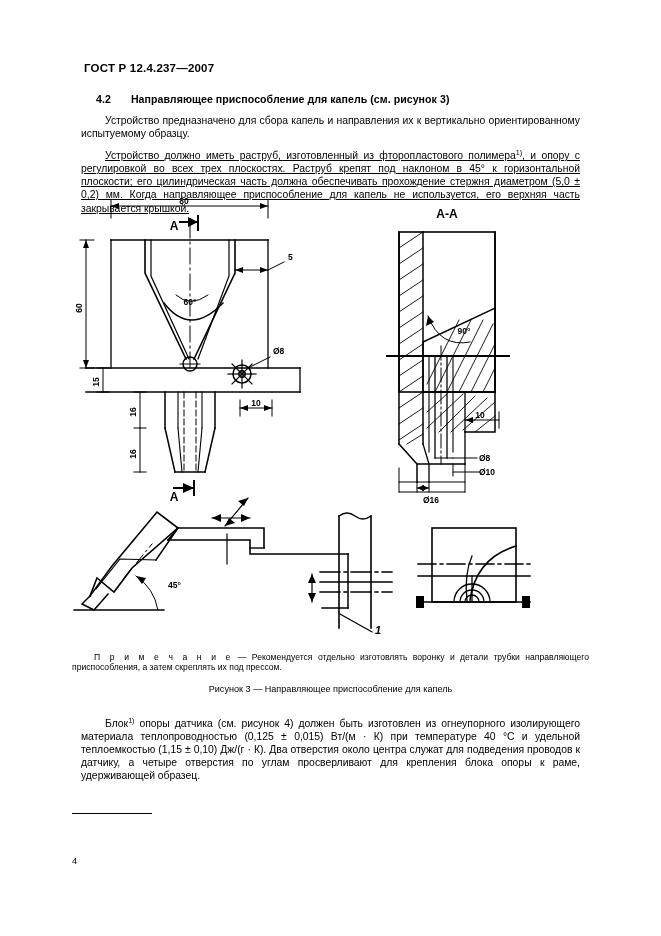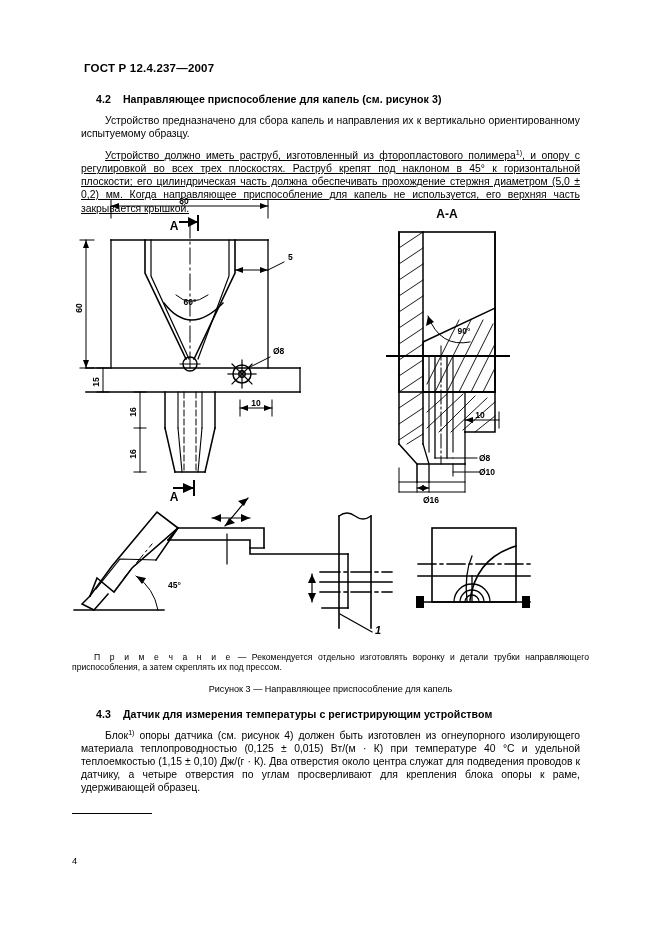--- a/index.html
+++ b/index.html
@@ -37,21 +37,21 @@
     top: 93px;
     width: 517px;
   }
   h3.sec-head {
     font-size: 10.6px;
     font-weight: bold;
     margin: 0 0 4px 0;
     padding-left: 24px;
     letter-spacing: 0.05px;
   }
-  h3.sec-head .num { margin-right: 12px; }
+  h3.sec-head .num { margin-right: 20px; }
   p.para {
     font-size: 10.4px;
     line-height: 13.1px;
     margin: 9px;
     text-align: justify;
     text-indent: 24px;
     letter-spacing: -0.02px;
     word-spacing: -0.1px;
   }
   p.para + p.para { margin-top: 0px; text-decoration: underline; }
@@ -388,23 +388,20 @@
     </svg>
   </div>
 
   <div class="note-block">
     <span class="nlabel">П р и м е ч а н и е</span><span> — Рекомендуется отдельно изготовлять воронку и детали трубки направляющего приспособления, а затем скреплять их под прессом.</span>
   </div>
 
   <div class="fig-caption">Рисунок 3 — Направляющее приспособление для капель</div>
 
   <div class="sec43">
-    <h3 class="sec-head">
-      <span class="num">4.3</span><span>Датчик для измерения температуры с регистрирующим устройством</span>
-    </h3>
     <p class="para">Блок<sup class="fn">1)</sup> опоры датчика (см. рисунок 4) должен быть изготовлен из огнеупорного изолирующего материала теплопроводностью (0,125 ± 0,015) Вт/(м · К) при температуре 40 °С и удельной теплоемкостью (1,15 ± 0,10) Дж/(г · К). Два отверстия около центра служат для подведения проводов к датчику, а четыре отверстия по углам просверливают для крепления блока опоры к раме, удерживающей образец.</p>
   </div>
 
   <div class="footnote-rule"></div>
 
   <div class="page-num">4</div>
 
 </div>
 
 </body></html>

